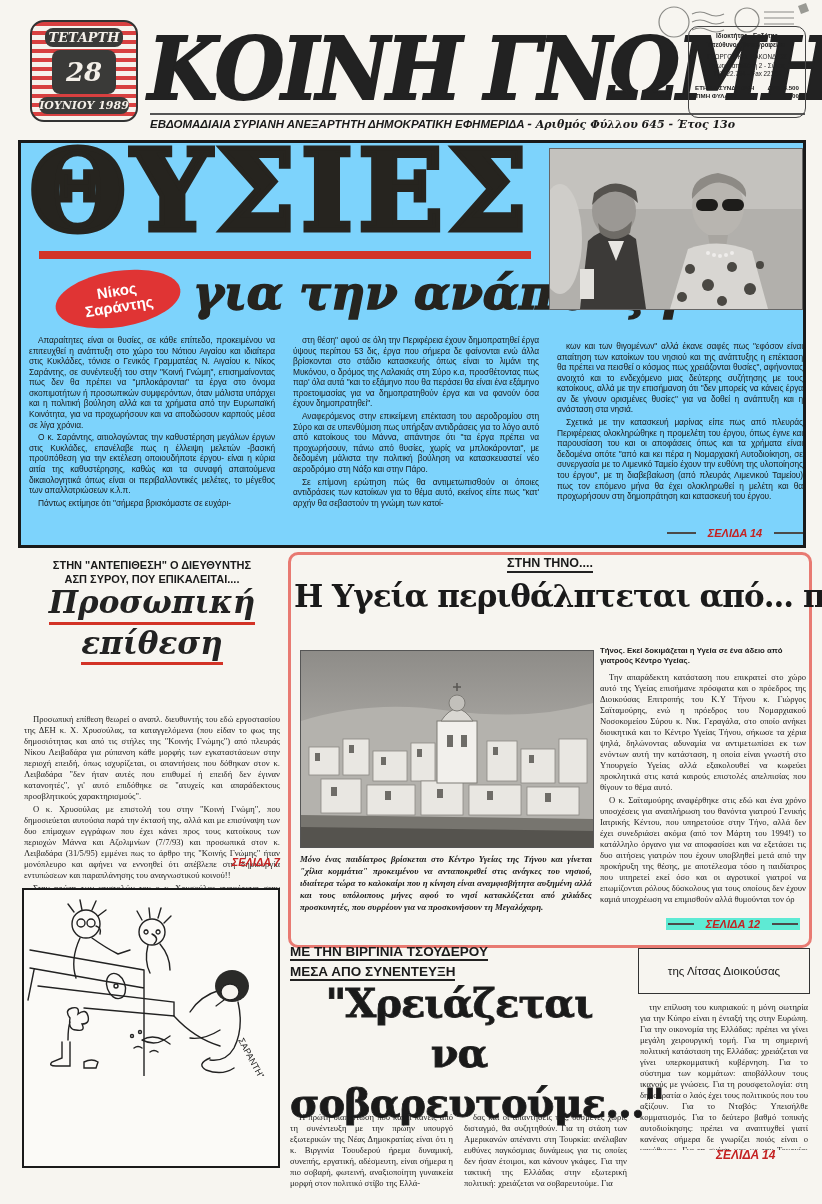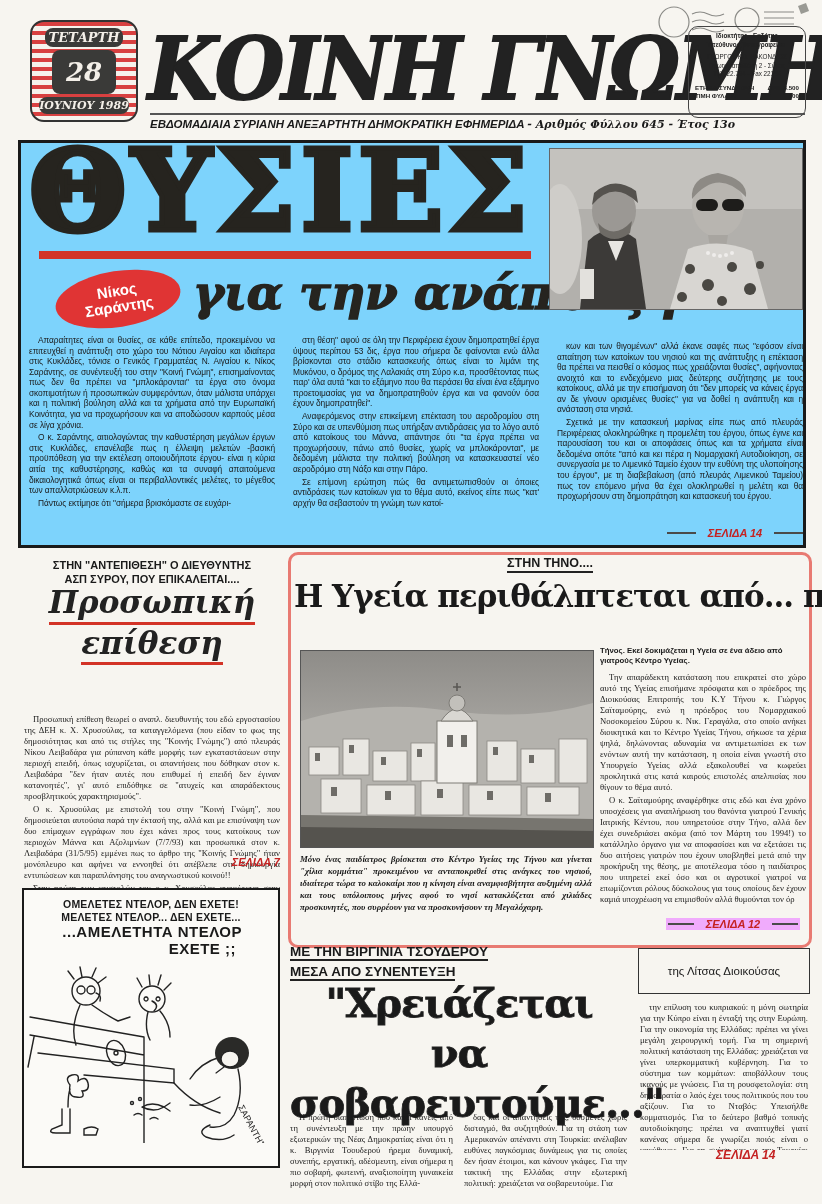--- a/index.html
+++ b/index.html
@@ -256,33 +256,27 @@
     <path d="M0 164 L292 168 L292 196 L0 196 Z" fill="#77756f"></path>
     <path d="M0 176 L292 180 L292 196 L0 196 Z" fill="#55534e"></path>
   </svg>
 
   <div class="abs" id="tinos-sidecap">Τήνος. Εκεί δοκιμάζεται η Υγεία σε ένα άδειο από γιατρούς Κέντρο Υγείας.</div>
   <div class="abs body-serif just" id="tinos-body">
     <p>Την απαράδεκτη κατάσταση που επικρατεί στο χώρο αυτό της Υγείας επισήμανε πρόσφατα και ο πρόεδρος της Διοικούσας Επιτροπής του Κ.Υ Τήνου κ. Γιώργος Σαϊταμούρης, ενώ η πρόεδρος του Νομαρχιακού Νοσοκομείου Σύρου κ. Νικ. Γεραγάλα, στο οποίο ανήκει διοικητικά και το Κέντρο Υγείας Τήνου, σήκωσε τα χέρια ψηλά, δηλώνοντας αδυναμία να αντιμετωπίσει εκ των ενόντων αυτή την κατάσταση, η οποία είναι γνωστή στο Υπουργείο Υγείας αλλά εξακολουθεί να κωφεύει προκλητικά στις κατά καιρούς επιστολές απελπισίας που θίγουν το θέμα αυτό.</p>
     <p>Ο κ. Σαϊταμούρης αναφέρθηκε στις εδώ και ένα χρόνο υποσχέσεις για αναπλήρωση του θανόντα γιατρού Γενικής Ιατρικής Κέντου, που υπηρετούσε στην Τήνο, αλλά δεν έχει συνεδριάσει ακόμα (από τον Μάρτη του 1994!) το κατάλληλο όργανο για να αποφασίσει και να εξετάσει τις δυο αιτήσεις γιατρών που έχουν υποβληθεί μετά από την προκήρυξη της θέσης, με αποτέλεσμα τόσο η παιδίατρος που υπηρετεί εκεί όσο και οι αγροτικοί γιατροί να επωμίζονται ρόλους δύσκολους για τους οποίους δεν έχουν καμιά υποχρέωση να επιμισθούν αλλά θυμούνται τον όρ</p>
   </div>
   <div class="abs" id="tinos-photocap">Μόνο ένας παιδίατρος βρίσκεται στο Κέντρο Υγείας της Τήνου και γίνεται "χίλια κομμάτια" προκειμένου να ανταποκριθεί στις ανάγκες του νησιού, ιδιαίτερα τώρα το καλοκαίρι που η κίνηση είναι αναμφισβήτητα αυξημένη αλλά και τους υπόλοιπους μήνες αφού το νησί κατακλύζεται από χιλιάδες προσκυνητές, που συρρέουν για να προσκυνήσουν τη Μεγαλόχαρη.</div>
-  <div class="abs pageref lined" id="sel12" style="background:#f0abfc;padding:0 2px;">
+  <div class="abs pageref lined" id="sel12" style="background:#5eead4;padding:0 2px;">
     <span class="pl"></span>
       <span>ΣΕΛΙΔΑ 12</span>
       <span class="pl"></span>
   </div>
 
   <div class="abs" id="cartoonbox">
-    <div style="padding:8px 8px 0 8px;">
-      <div class="cart-t1">ΟΜΕΛΕΤΕΣ ΝΤΕΛΟΡ, ΔΕΝ ΕΧΕΤΕ!</div>
-      <div class="cart-t1">ΜΕΛΕΤΕΣ ΝΤΕΛΟΡ... ΔΕΝ ΕΧΕΤΕ...</div>
-      <div class="cart-t2" style="padding-right:28px;">...ΑΜΕΛΕΤΗΤΑ ΝΤΕΛΟΡ</div>
-      <div class="cart-t2" style="padding-right:34px;">ΕΧΕΤΕ ;;</div>
-    </div>
     <svg viewBox="0 0 254 186" style="width:254px;height:186px;display:block;">
       <g stroke="#222" stroke-width="1.4" fill="none" stroke-linecap="round">
 
         <path d="M6 60 L120 80 M6 78 L120 98 M120 80 L120 186 M10 80 L4 110"></path>
         <path d="M14 96 L150 112 L150 126 L60 118"></path>
 
         <circle cx="62" cy="34" r="14"></circle>
         <path d="M50 22 l-6 -8 M58 20 l-2 -10 M68 20 l4 -9 M74 26 l8 -6"></path>
         <circle cx="57" cy="33" r="4"></circle>
           <circle cx="67" cy="33" r="4"></circle>

